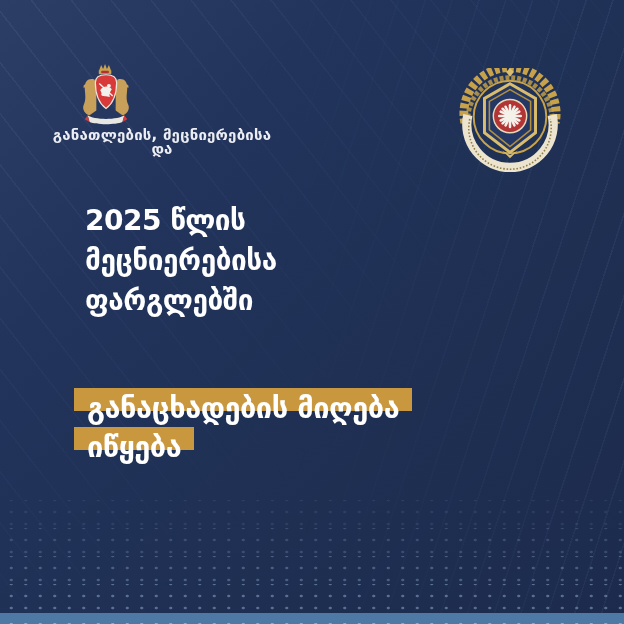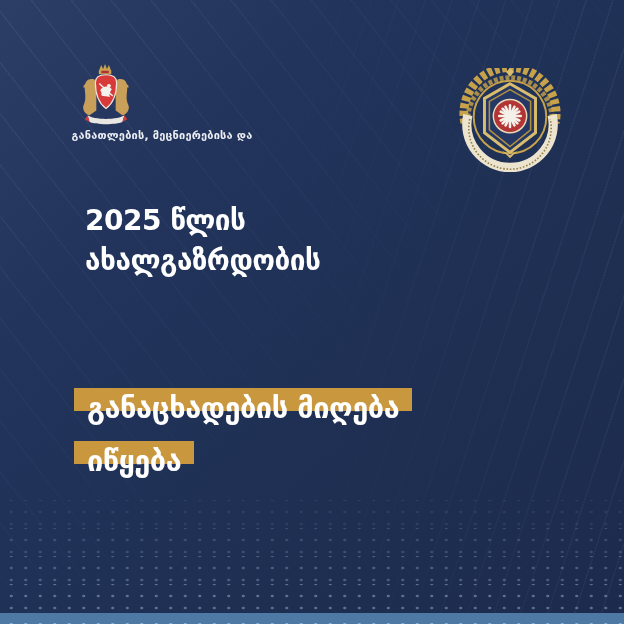--- a/index.html
+++ b/index.html
@@ -78,21 +78,21 @@
     width: 58px;
     height: 64px;
   }
   .ministry-name {
     position: absolute;
     left: 52px;
     top: 129px;
     width: 220px;
     text-align: center;
     color: #eceef3;
-    font-size: 11px;
+    font-size: 15px;
     line-height: 13.5px;
     font-weight: bold;
     letter-spacing: 0.2px;
   }
   .award-emblem {
     position: absolute;
     left: 451px;
     top: 68px;
     width: 118px;
     height: 106px;
@@ -120,21 +120,21 @@
     font-weight: bold;
     font-size: 29px;
     line-height: 40px;
     height: 23px;
     padding: 0 13px;
     letter-spacing: -0.5px;
     white-space: nowrap;
     display: inline-block;
   }
   .highlight-1 { top: 388px; }
-  .highlight-2 { top: 441px; }
+  .highlight-2 { top: 427px; }
 </style>
 </head>
 <body>
 
 <div class="poster">
 
   <div class="lines-topleft"></div>
   <div class="lines-right"></div>
   <div class="dots-strip dots-1"></div>
   <div class="dots-strip dots-2"></div>
@@ -197,19 +197,20 @@
       <path d="M55.5 39.5 L64.5 58.5"></path>
       <path d="M64.5 39.5 L55.5 58.5"></path>
     </g>
     <circle cx="60" cy="49" r="3.2" fill="#f4f1ea"></circle>
 
     <path d="M52 84 L60 92 L68 84 L60 89 Z" fill="#d9bc6d"></path>
   </svg>
 
   <div class="headline">
     <div>2025 წლის</div>
-    <div>ახალგაზრდობის</div>
+    <div>მეცნიერებისა</div>
+    <div>ფარგლებში</div>
   </div>
 
   <div class="highlight-box highlight-1">განაცხადების მიღება</div>
   <div class="highlight-box highlight-2">იწყება</div>
 
 </div>
 
 </body></html>

